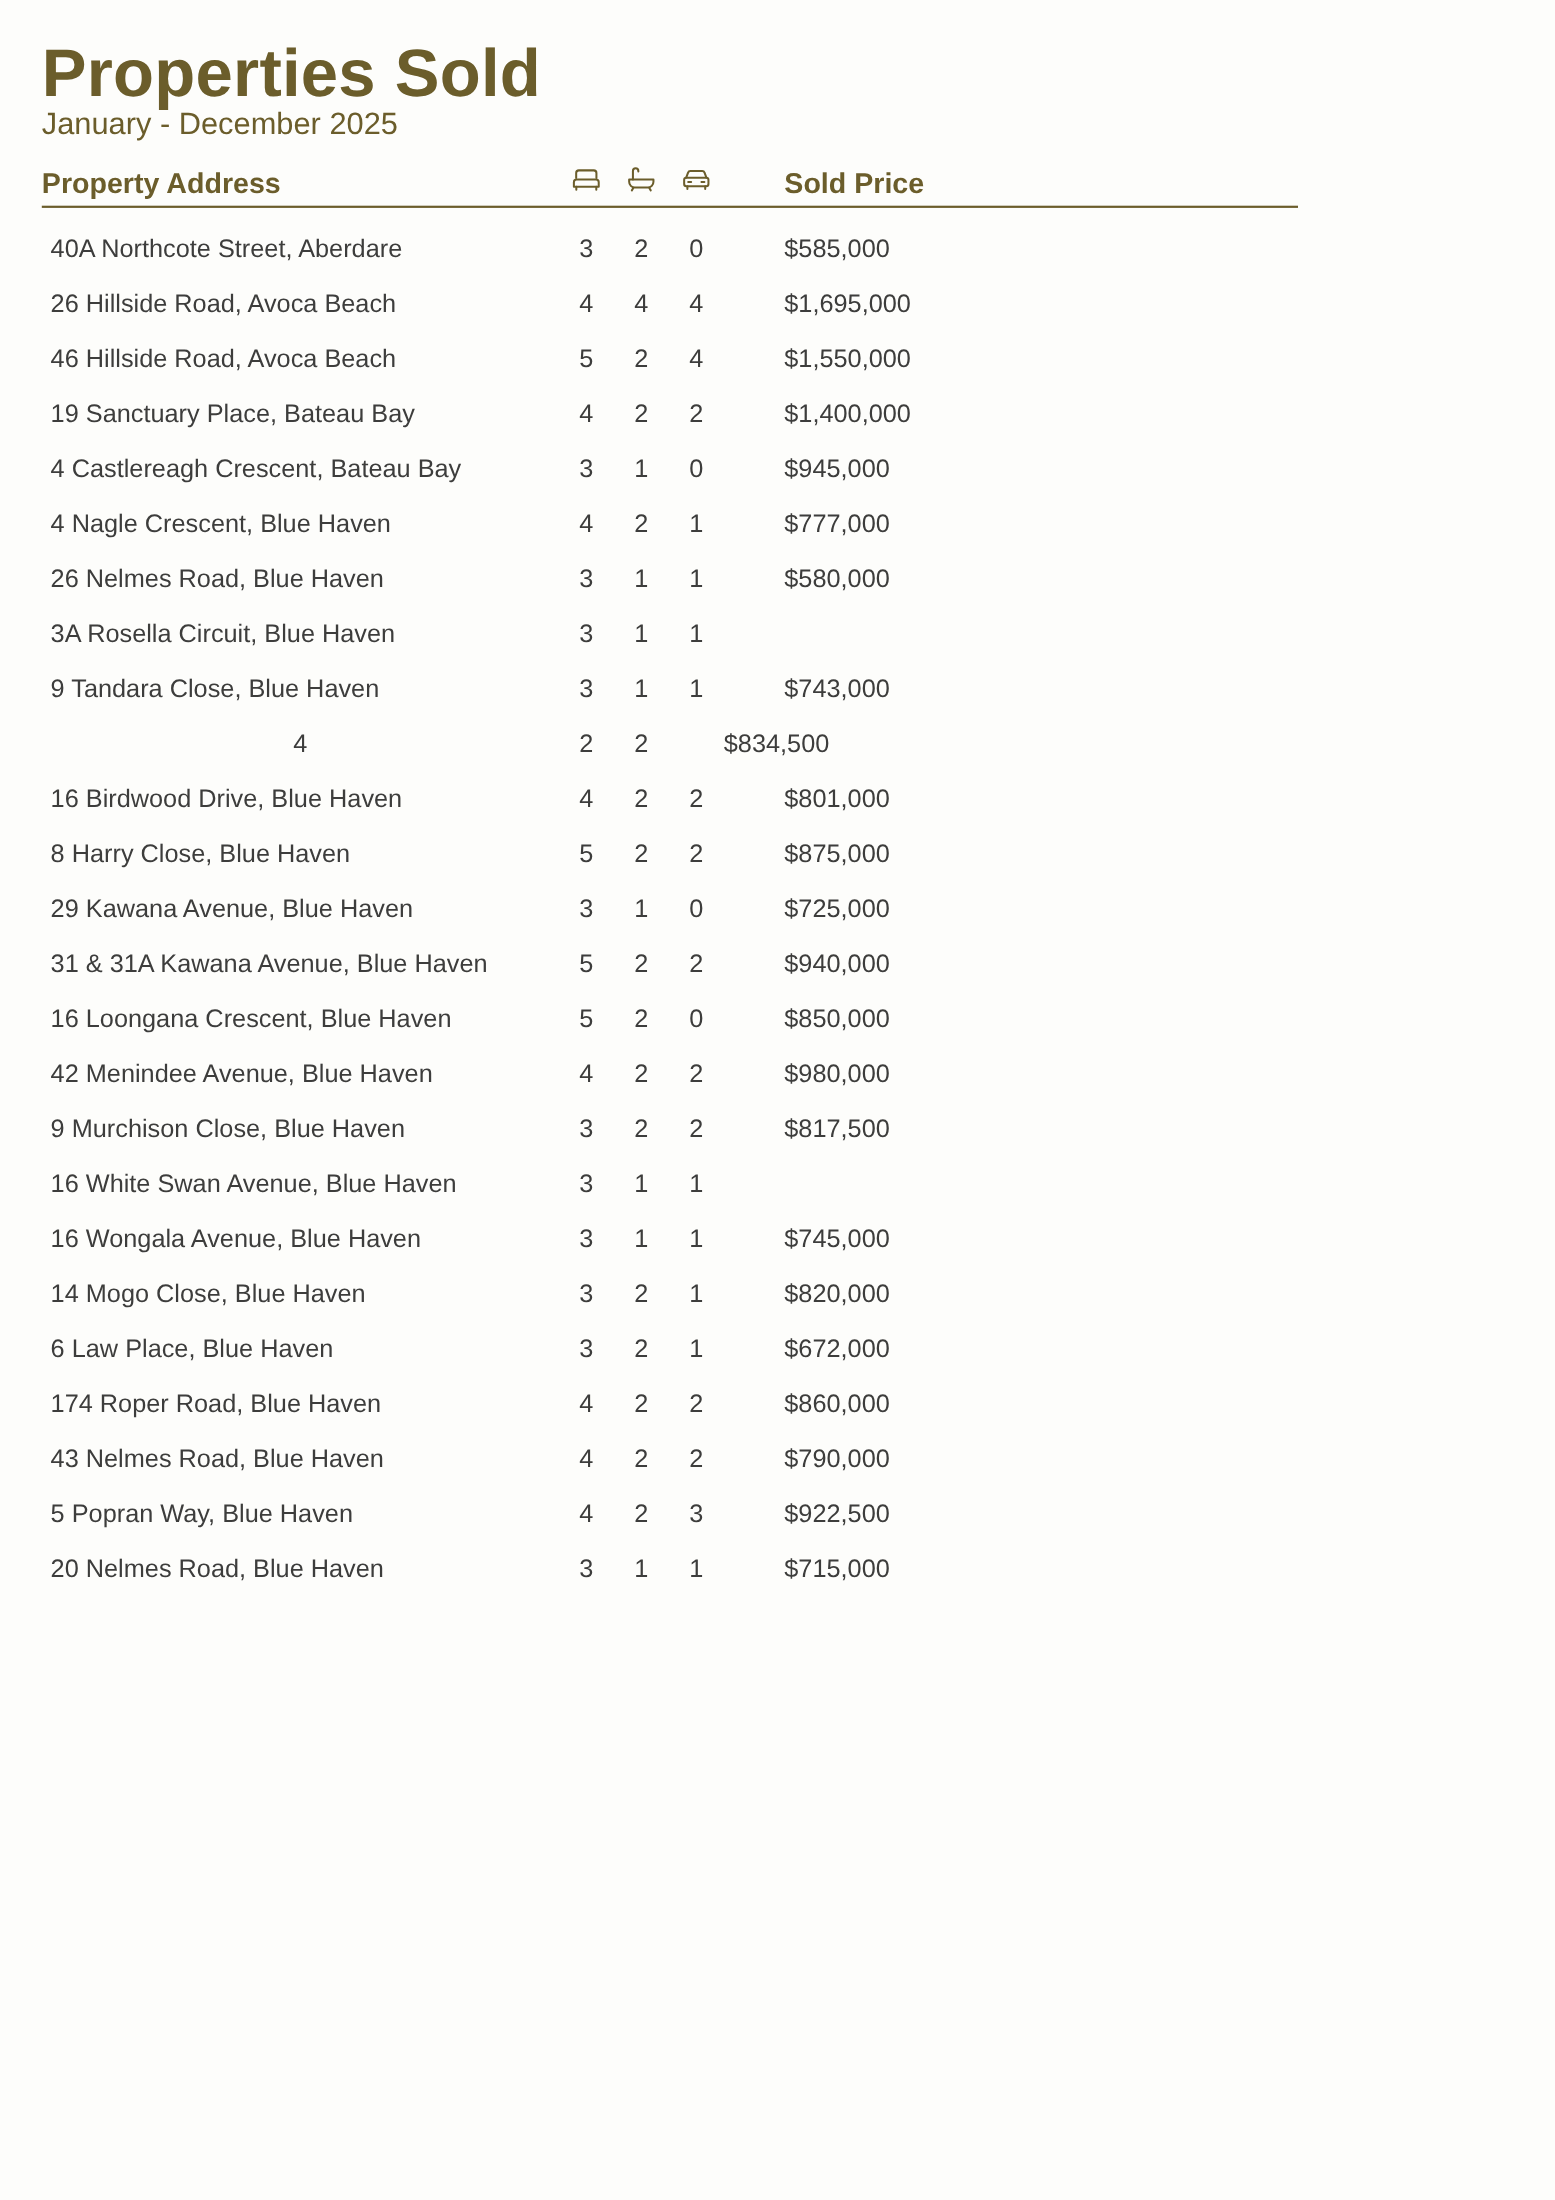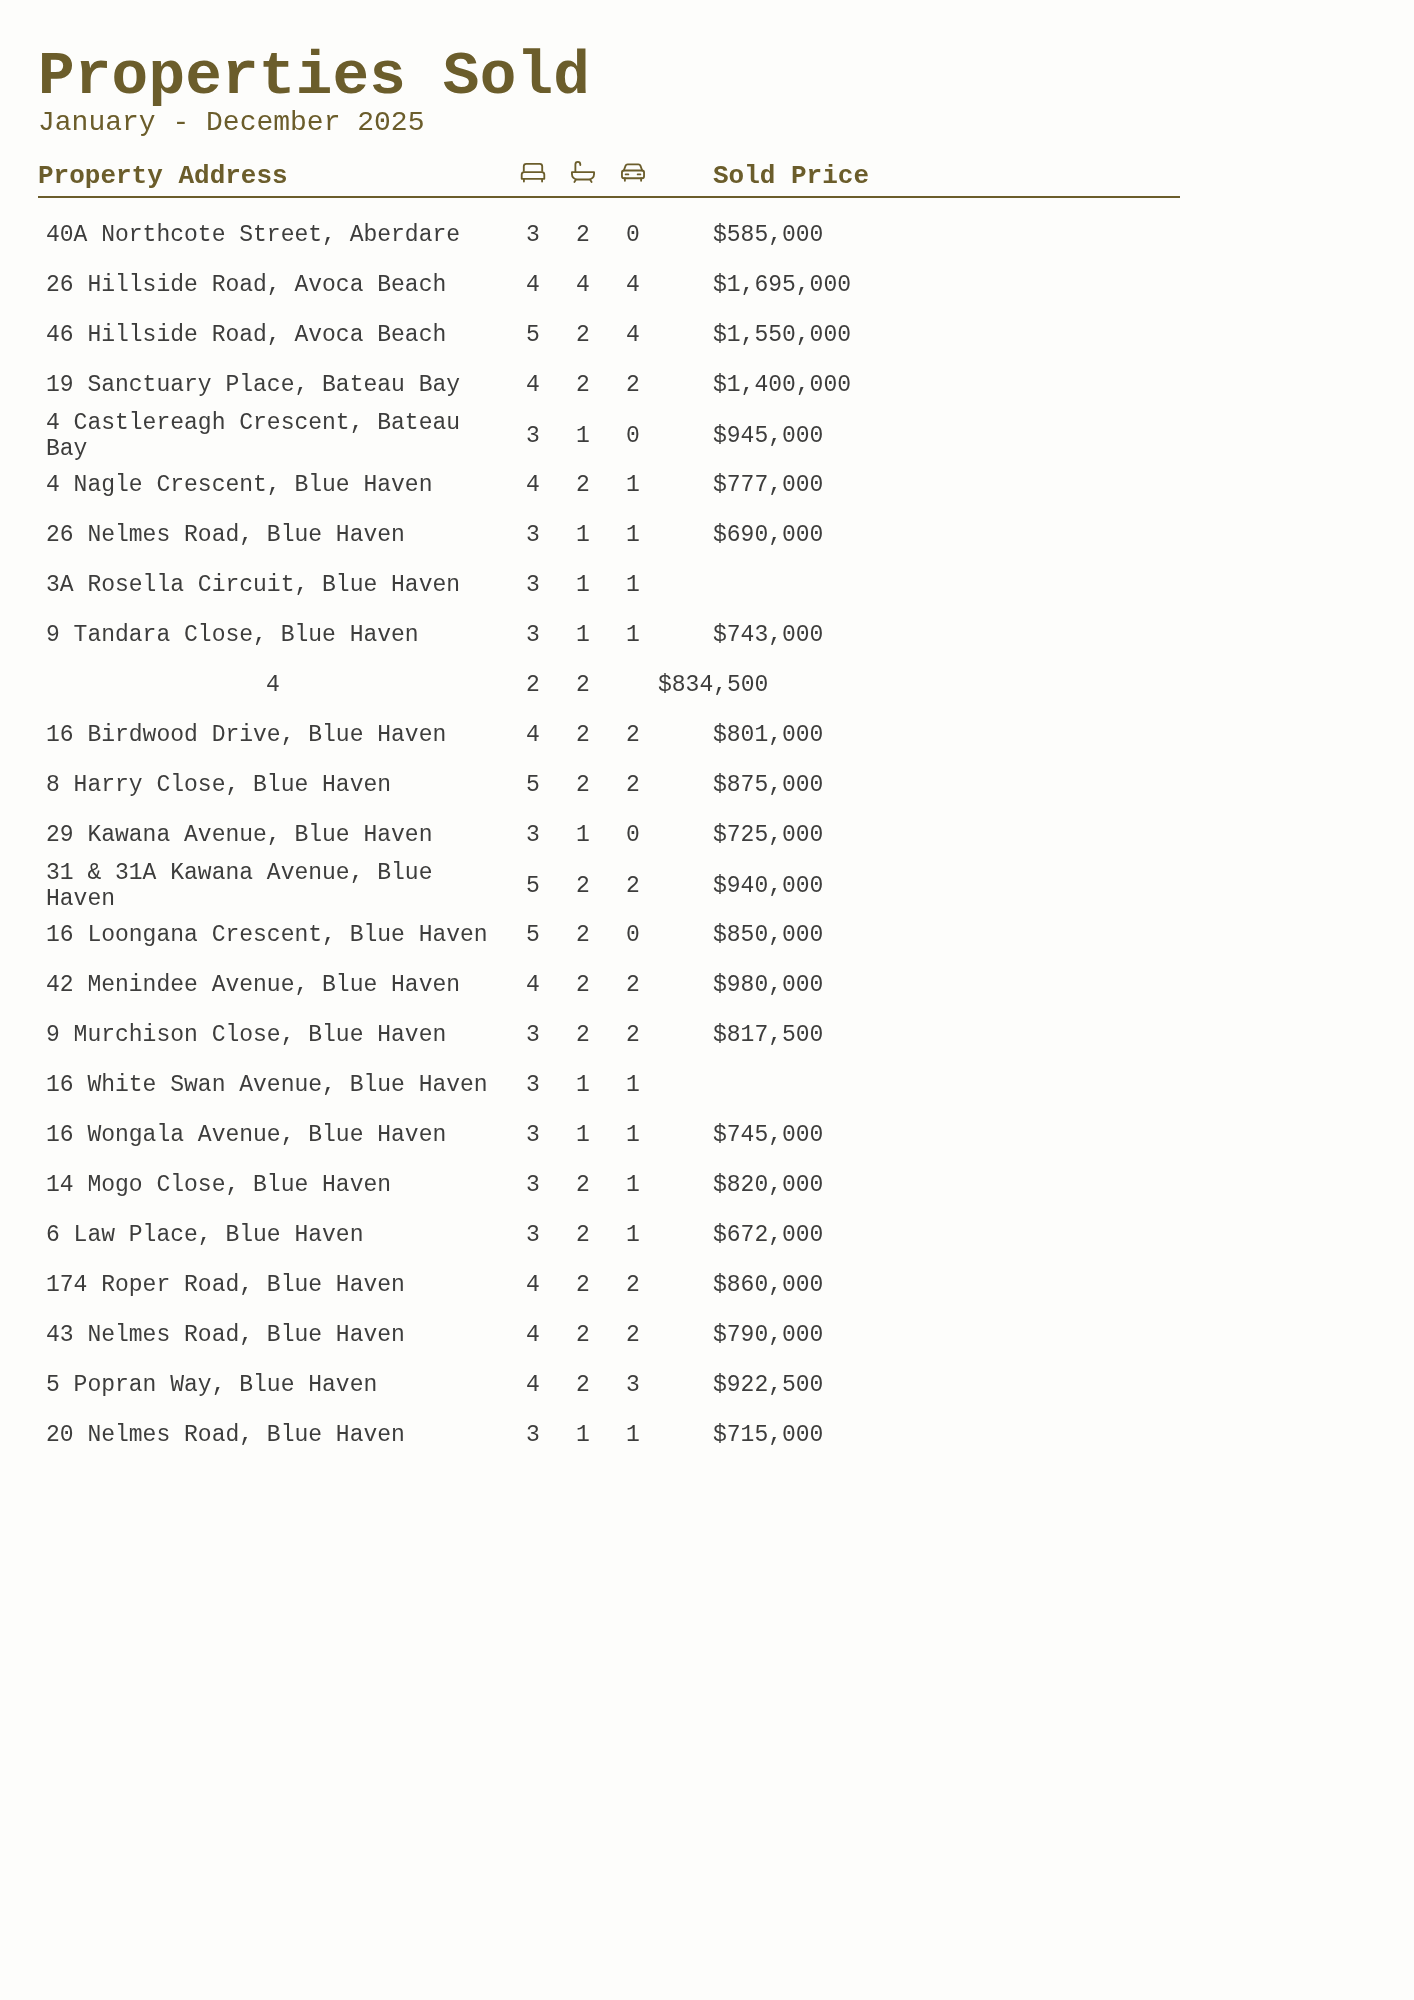--- a/index.html
+++ b/index.html
@@ -4,21 +4,21 @@
 <style>
   * { margin: 0; padding: 0; box-sizing: border-box; }
   html, body { background: var(--bg, #fdfdfb); }
   body {
     width: 1414px;
     min-height: 2000px;
     font-family: "Liberation Sans", sans-serif;
     color: var(--text, #3d3d3c);
     -webkit-font-smoothing: antialiased;
   }
-  .page { padding: 46px 38px 60px 38px; font-family: Liberation Mono, monospace; }
+  .page { padding: 36px 38px 60px 38px; }
 
   h1 {
     color: var(--accent, #6b5d2b);
     font-size: 61px;
     font-weight: 600;
     letter-spacing: 0.2px;
     line-height: 1;
   }
   .subtitle {
     color: var(--accent, #6b5d2b);
@@ -161,21 +161,21 @@
     <div class="cell spacer"></div>
     <div class="cell price">$777,000</div>
   </div>
 
   <div class="row">
     <div class="cell address">26 Nelmes Road, Blue Haven</div>
     <div class="cell num">3</div>
     <div class="cell num">1</div>
     <div class="cell num">1</div>
     <div class="cell spacer"></div>
-    <div class="cell price">$690,000</div>
+    <div class="cell price">$580,000</div>
   </div>
 
   <div class="row">
     <div class="cell address">3A Rosella Circuit, Blue Haven</div>
     <div class="cell num">3</div>
     <div class="cell num">1</div>
     <div class="cell num">1</div>
     <div class="cell spacer"></div>
   </div>
 

